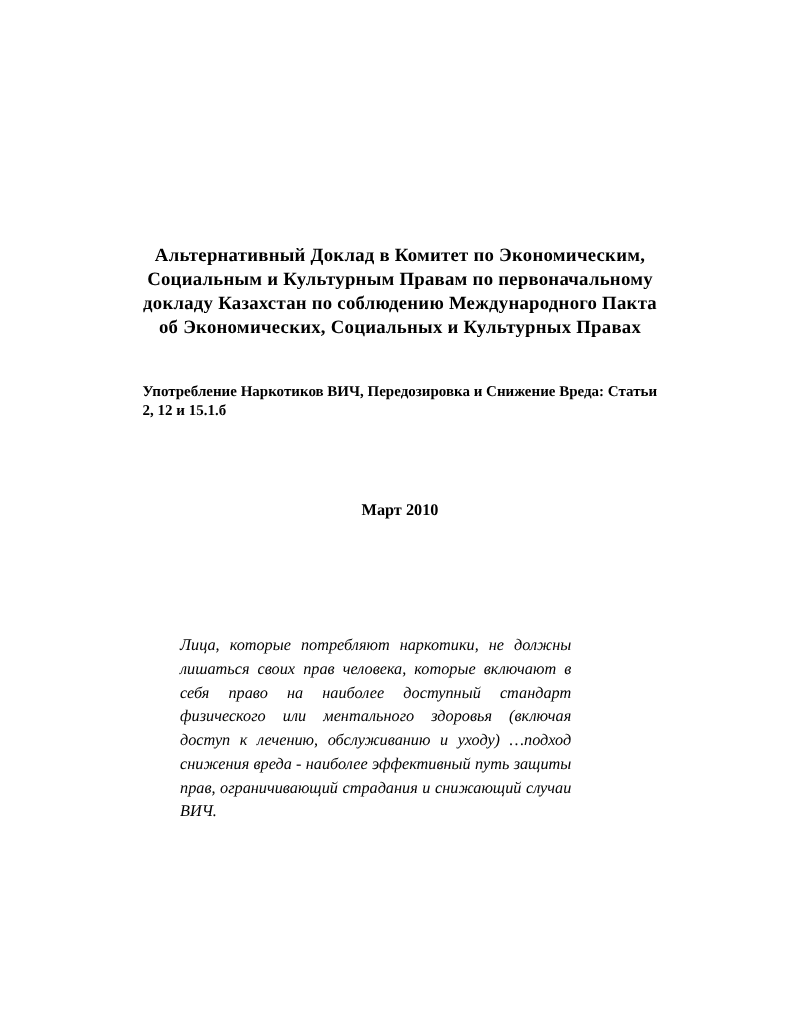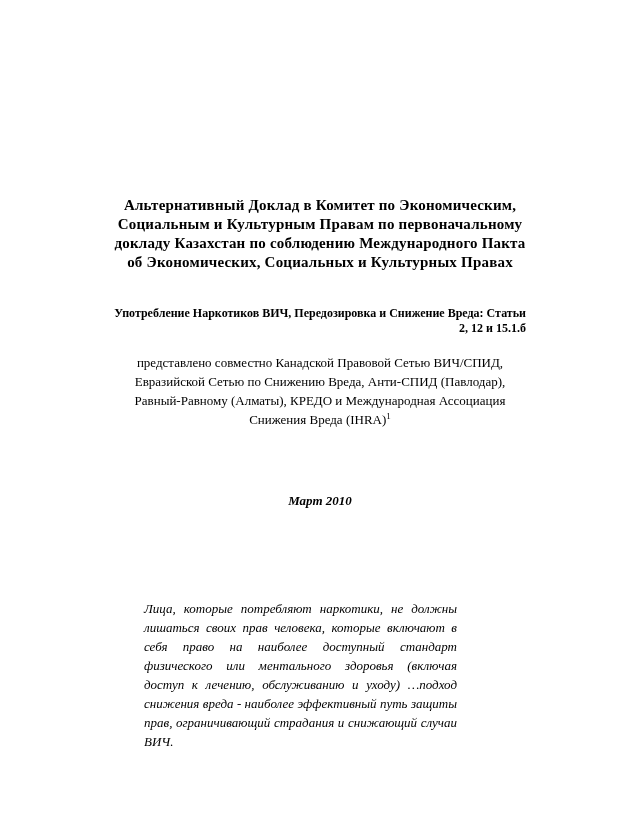--- a/index.html
+++ b/index.html
@@ -28,39 +28,38 @@
     line-height: 19px;
     font-weight: bold;
     text-align: center;
     letter-spacing: 0.2px;
   }
   .report-subtitle {
     margin-top: 34px;
     font-size: 12px;
     line-height: 15px;
     font-weight: bold;
-    text-align: right;
+    text-align: left;
   }
   .submission {
     margin-top: 17px;
     font-size: 13px;
     line-height: 19px;
     text-align: center;
   }
   .submission sup, .attribution sup {
     font-size: 9px;
     vertical-align: super;
     line-height: 0;
   }
   .report-date {
     margin-top: 64px;
     font-size: 13px;
     font-weight: bold;
     text-align: center;
-    font-style: italic;
   }
   .quote-block {
     margin-top: 90px;
     margin-left: 30px;
     margin-right: 69px;
     font-size: 13px;
     line-height: 19px;
     font-style: italic;
     text-align: justify;
     text-align-last: left;
@@ -76,21 +75,20 @@
 </head>
 <body>
 
 <div class="page">
   <div class="content">
 
     <h1 class="report-title">Альтернативный Доклад в Комитет по Экономическим, Социальным и Культурным Правам по первоначальному докладу Казахстан по соблюдению Международного Пакта об Экономических, Социальных и Культурных Правах</h1>
 
     <h2 class="report-subtitle">Употребление Наркотиков ВИЧ, Передозировка и Снижение Вреда: Статьи 2, 12 и 15.1.б</h2>
 
-    <p class="submission"><span>представлено совместно Канадской Правовой Сетью ВИЧ/СПИД, Евразийской Сетью по Снижению Вреда, Анти-СПИД (Павлодар), Равный-Равному (Алматы), КРЕДО и Международная Ассоциация Снижения Вреда (IHRA)</span><sup>1</sup></p>
 
     <p class="report-date">Март 2010</p>
 
     <blockquote class="quote-block">Лица, которые потребляют наркотики, не должны лишаться своих прав человека, которые включают в себя право на наиболее доступный стандарт физического или ментального здоровья (включая доступ к лечению, обслуживанию и уходу) …подход снижения вреда - наиболее эффективный путь защиты прав, ограничивающий страдания и снижающий случаи ВИЧ.</blockquote>
 
 
   </div>
 </div>
 
 </body></html>

